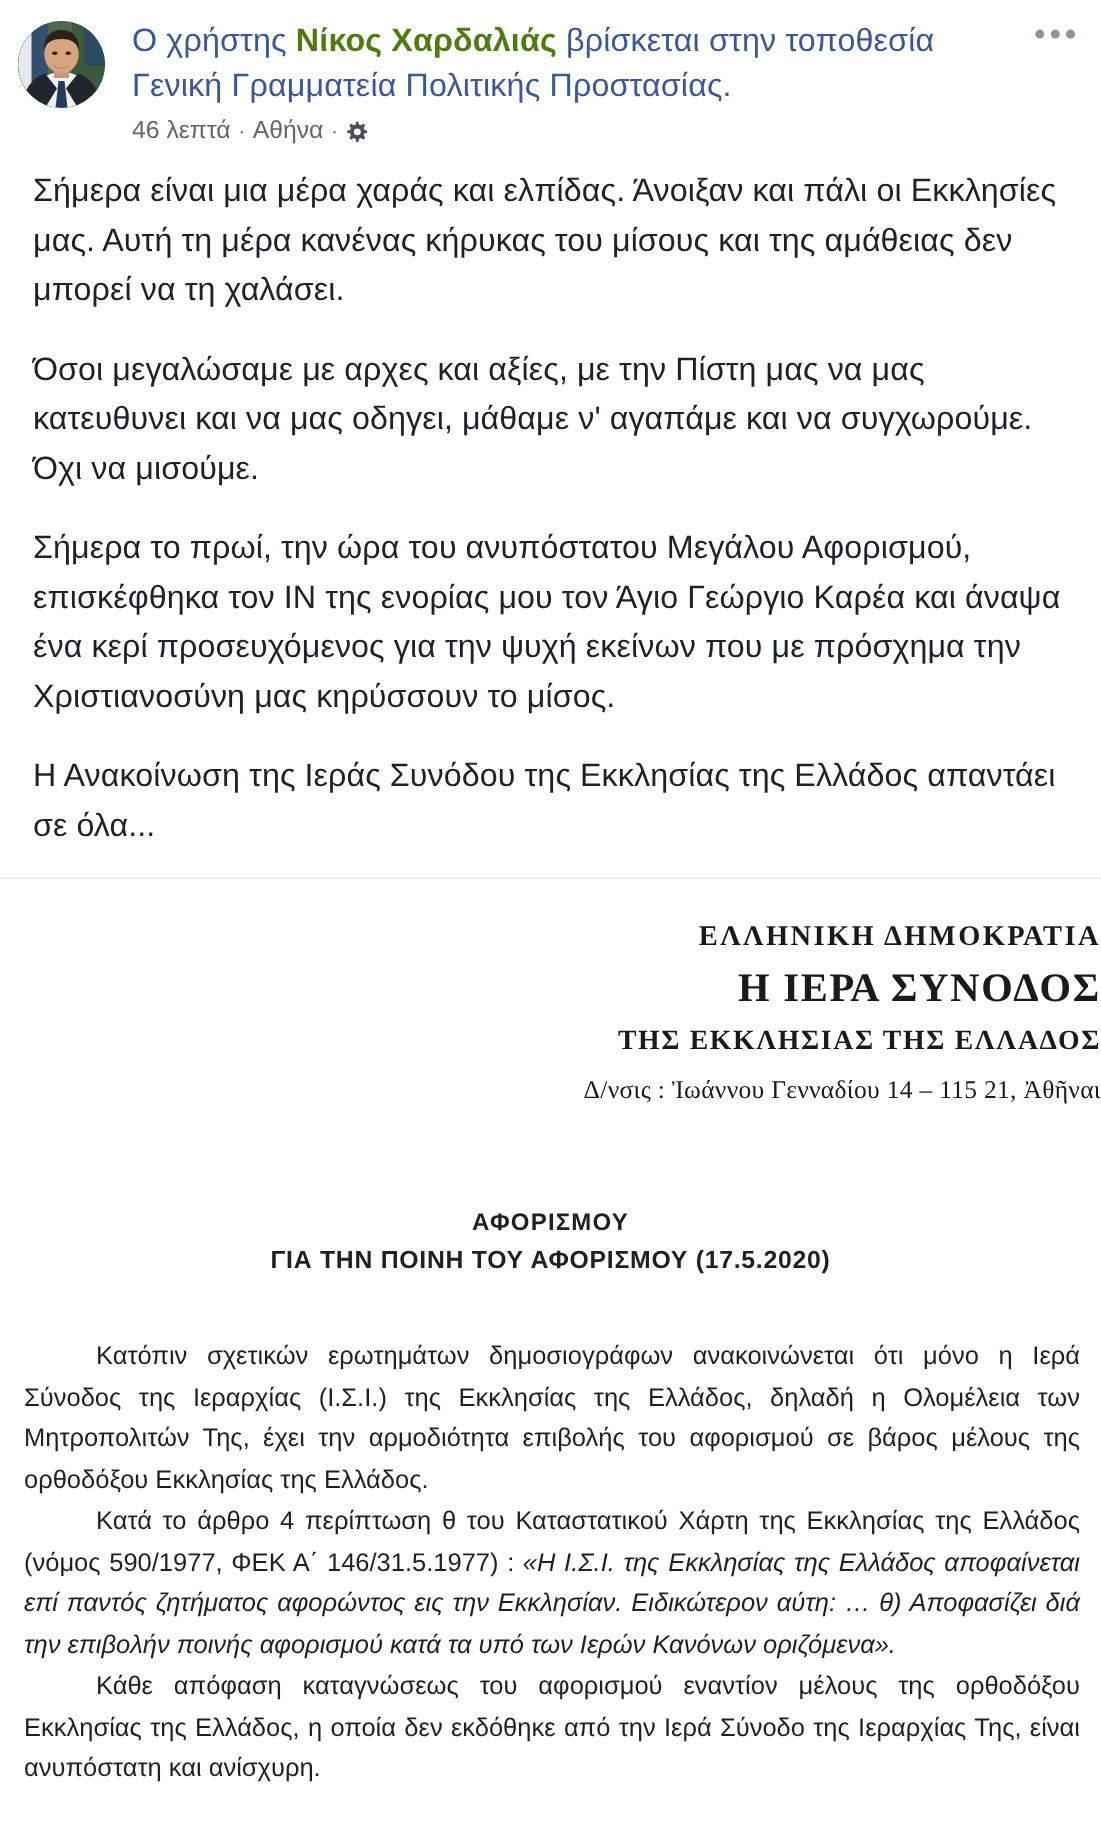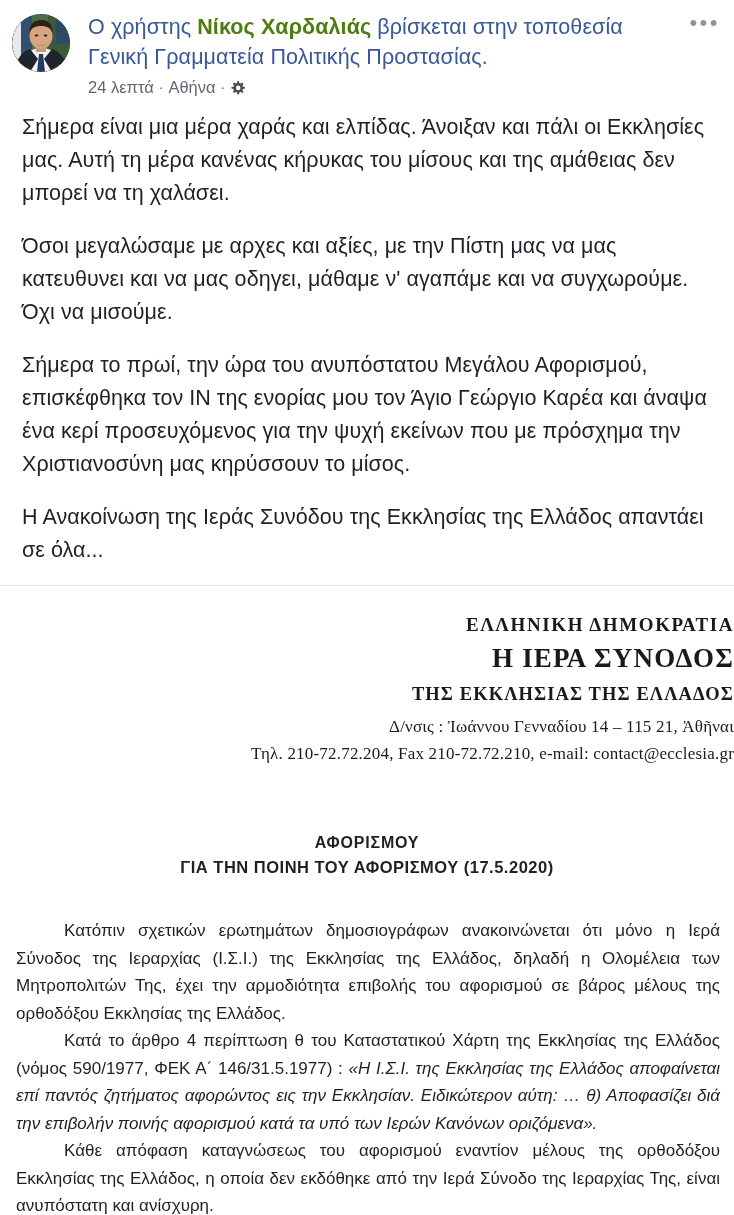--- a/index.html
+++ b/index.html
@@ -230,21 +230,21 @@
 
         <path d="M23 29 C26 32 32 32 35 29 C33 33 25 33 23 29 Z" fill="#a97a58" opacity="0.75"></path>
       </g>
     </svg>
   </div>
 
   <div class="header-text">
     <div class="headline"><span class="plain">Ο χρήστης </span><span class="actor">Νίκος Χαρδαλιάς</span><span class="plain"> βρίσκεται στην τοποθεσία Γενική Γραμματεία Πολιτικής Προστασίας.</span></div>
 
     <div class="meta-line">
-      <span>24 λεπτά</span>
+      <span>46 λεπτά</span>
       <span class="sep">·</span>
       <span>Αθήνα</span>
       <span class="sep">·</span>
       <span class="gear-icon">
         <svg viewBox="0 0 16 16" xmlns="http://www.w3.org/2000/svg" aria-hidden="true">
           <path d="M8 0 L9.5 0 L9.9 2.1 C10.4 2.25 10.9 2.45 11.3 2.75 L13.1 1.6 L14.4 2.9 L13.25 4.7 C13.55 5.1 13.75 5.6 13.9 6.1 L16 6.5 L16 8 L13.9 8.4 C13.75 8.9 13.55 9.4 13.25 9.8 L14.4 11.6 L13.1 12.9 L11.3 11.75 C10.9 12.05 10.4 12.25 9.9 12.4 L9.5 14.5 L8 14.5 L7.6 12.4 C7.1 12.25 6.6 12.05 6.2 11.75 L4.4 12.9 L3.1 11.6 L4.25 9.8 C3.95 9.4 3.75 8.9 3.6 8.4 L1.5 8 L1.5 6.5 L3.6 6.1 C3.75 5.6 3.95 5.1 4.25 4.7 L3.1 2.9 L4.4 1.6 L6.2 2.75 C6.6 2.45 7.1 2.25 7.6 2.1 Z M8.75 4.9 A2.45 2.45 0 1 0 8.75 9.8 A2.45 2.45 0 1 0 8.75 4.9 Z"></path>
         </svg>
       </span>
     </div>
   </div>
@@ -263,21 +263,20 @@
 
 <div class="divider"></div>
 
 <div class="doc">
 
   <div class="doc-letterhead">
     <div class="lh-1">ΕΛΛΗΝΙΚΗ ΔΗΜΟΚΡΑΤΙΑ</div>
     <div class="lh-2">Η ΙΕΡΑ ΣΥΝΟΔΟΣ</div>
     <div class="lh-3">ΤΗΣ ΕΚΚΛΗΣΙΑΣ ΤΗΣ ΕΛΛΑΔΟΣ</div>
     <div class="lh-4">Δ/νσις : Ἰωάννου Γενναδίου 14 – 115 21, Ἀθῆναι</div>
-    <div class="lh-5">Τηλ. 210-72.72.204, Fax 210-72.72.210, e-mail: contact@ecclesia.gr</div>
   </div>
 
   <div class="doc-title">
     <div class="t1">ΑΦΟΡΙΣΜΟΥ</div>
     <div class="t2">ΓΙΑ ΤΗΝ ΠΟΙΝΗ ΤΟΥ ΑΦΟΡΙΣΜΟΥ (17.5.2020)</div>
   </div>
 
   <div class="doc-body">
     <p>Κατόπιν σχετικών ερωτημάτων δημοσιογράφων ανακοινώνεται ότι μόνο η Ιερά Σύνοδος της Ιεραρχίας (Ι.Σ.Ι.) της Εκκλησίας της Ελλάδος, δηλαδή η Ολομέλεια των Μητροπολιτών Της, έχει την αρμοδιότητα επιβολής του αφορισμού σε βάρος μέλους της ορθοδόξου Εκκλησίας της Ελλάδος.</p>
     <p><span>Κατά το άρθρο 4 περίπτωση θ του Καταστατικού Χάρτη της Εκκλησίας της Ελλάδος (νόμος 590/1977, ΦΕΚ Α΄ 146/31.5.1977) : </span><span class="quote">«Η Ι.Σ.Ι. της Εκκλησίας της Ελλάδος αποφαίνεται επί παντός ζητήματος αφορώντος εις την Εκκλησίαν. Ειδικώτερον αύτη: … θ) Αποφασίζει διά την επιβολήν ποινής αφορισμού κατά τα υπό των Ιερών Κανόνων οριζόμενα».</span></p>

